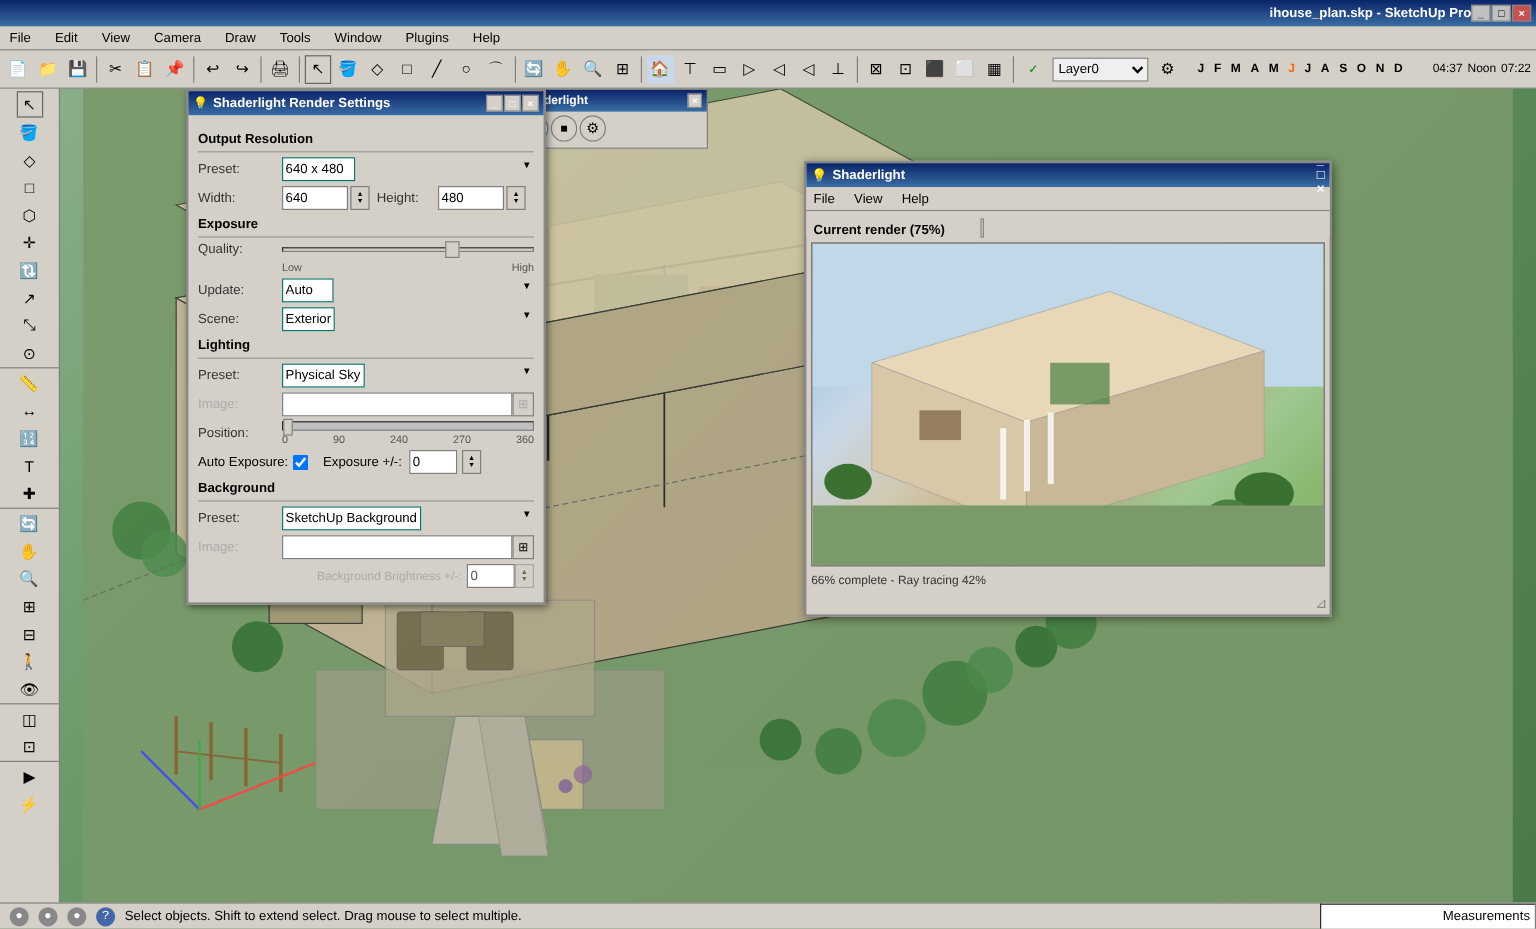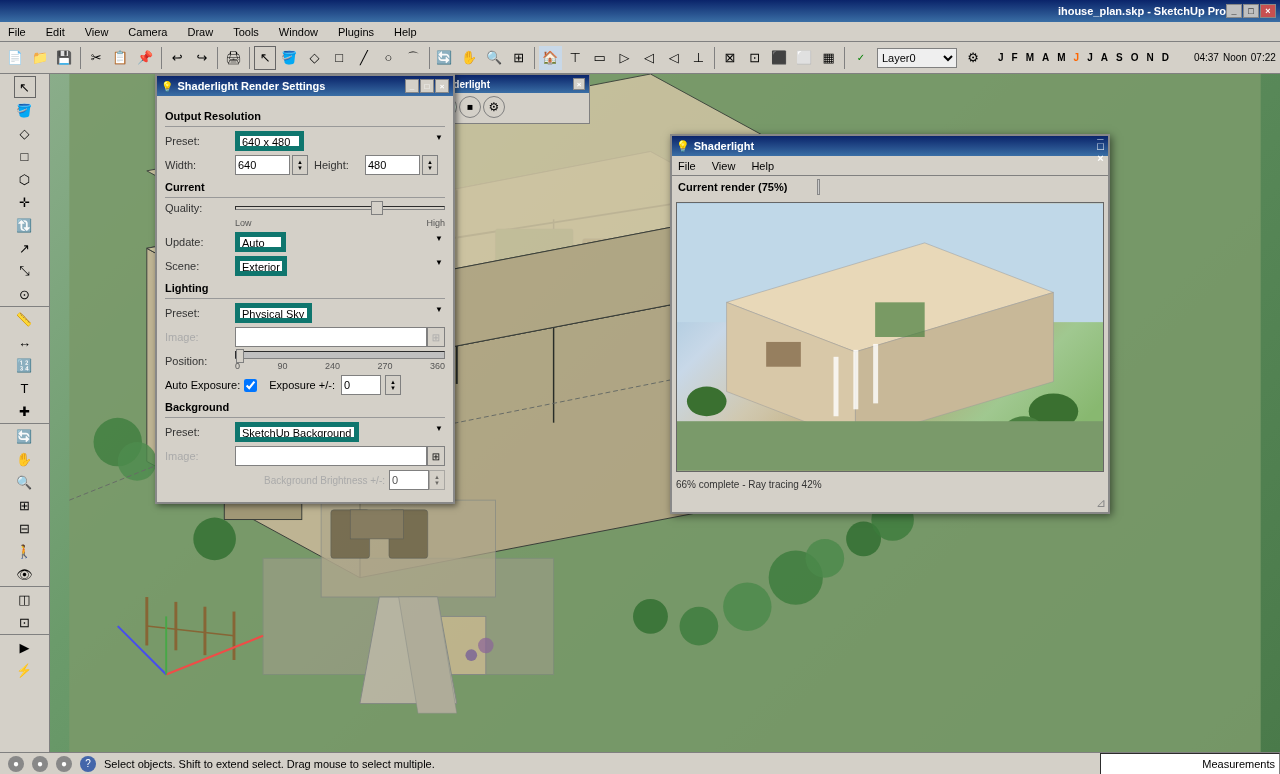--- a/index.html
+++ b/index.html
@@ -70,21 +70,21 @@
     }
     #render-settings .dialog-title .title-icon { font-size: 10px; margin-right: 4px; color: #ff9900; }
     #render-settings .dialog-controls { display: flex; gap: 1px; }
     #render-settings .win-btn { width: 14px; height: 14px; background: #d4d0c8; border: 1px solid #888; font-size: 8px; display: flex; align-items: center; justify-content: center; cursor: pointer; }
 
     #render-settings .content { padding: 8px; }
     .section-header { font-weight: bold; font-size: 11px; margin: 6px 0 4px 0; color: #000; }
     .form-row { display: flex; align-items: center; margin-bottom: 4px; }
     .form-label { width: 70px; font-size: 11px; color: #333; flex-shrink: 0; }
     .form-input { height: 20px; border: 1px solid #808080; background: white; font-size: 11px; padding: 0 2px; }
-    .form-select { height: 20px; border: 5px solid #0f766e; background: white; font-size: 11px; padding: 0 2px; flex: 1; appearance: none; background-image: none; cursor: pointer; }
+    .form-select { height: 20px; border: 1px solid #0f766e; background: white; font-size: 11px; padding: 0 2px; flex: 1; appearance: none; background-image: none; cursor: pointer; }
     .select-wrapper { position: relative; flex: 1; }
     .select-wrapper::after { content: '▼'; position: absolute; right: 2px; top: 2px; font-size: 8px; pointer-events: none; }
     .width-input { width: 55px; }
     .height-input { width: 55px; margin-left: 4px; }
     .spinner-btn { width: 16px; height: 20px; background: #d4d0c8; border: 1px solid #808080; font-size: 8px; cursor: pointer; display: flex; align-items: center; justify-content: center; }
 
     
     .slider-container { flex: 1; display: flex; align-items: center; gap: 4px; }
     .slider-track { flex: 1; height: 4px; background: #d4d0c8; border: 1px inset #808080; position: relative; }
     .slider-thumb { position: absolute; top: -6px; width: 12px; height: 14px; background: #d4d0c8; border: 1px solid #808080; cursor: pointer; left: 65%; }
@@ -115,21 +115,21 @@
     #shaderlight-render .dialog-title {
       height: 20px; background: linear-gradient(to bottom, #0a246a, #3a6ea5);
       color: white; font-size: 11px; font-weight: bold; display: flex; align-items: center;
       justify-content: space-between; padding: 0 4px;
     }
     #shaderlight-render .menu-row {
       height: 20px; background: #d4d0c8; display: flex; align-items: center; padding: 0 4px; gap: 12px;
       border-bottom: 1px solid #808080; font-size: 11px;
     }
     #shaderlight-render .status-row {
-      height: 22px; background: #d4d0c8; display: flex; align-items: center; padding: 0 6px;
+      height: 22px; background: #d4d0c8; display: flex; align-items: flex-end; padding: 0 6px;
       font-size: 11px; font-weight: bold; gap: 26px;
     }
     #shaderlight-render .progress-bar-container {
       height: 16px; padding: 2px 4px; display: flex; align-items: center; gap: 4px;
     }
     #shaderlight-render .progress-text { font-size: 10px; color: #333; flex: 1; }
     .resize-handle { position: absolute; bottom: 2px; right: 2px; font-size: 12px; color: #888; cursor: se-resize; }
 
     
     #statusbar {
@@ -424,21 +424,21 @@
           </div>
           <span class="form-label" style="width:45px;margin-left:4px;">Height:</span>
           <input type="text" class="form-input height-input" value="480" style="">
           <div class="spinner-btn" style="display:flex;flex-direction:column;">
             <span style="font-size:6px;line-height:1;">▲</span>
             <span style="font-size:6px;line-height:1;">▼</span>
           </div>
         </div>
       </div>
 
-      <div class="section-header">Current</div>
+      <div class="section-header">Exposure</div>
       <div class="divider-line"></div>
 
       <div class="form-row">
         <span class="form-label">Quality:</span>
         <div class="slider-container">
           <div class="slider-track">
             <div class="slider-thumb"></div>
           </div>
         </div>
       </div>

